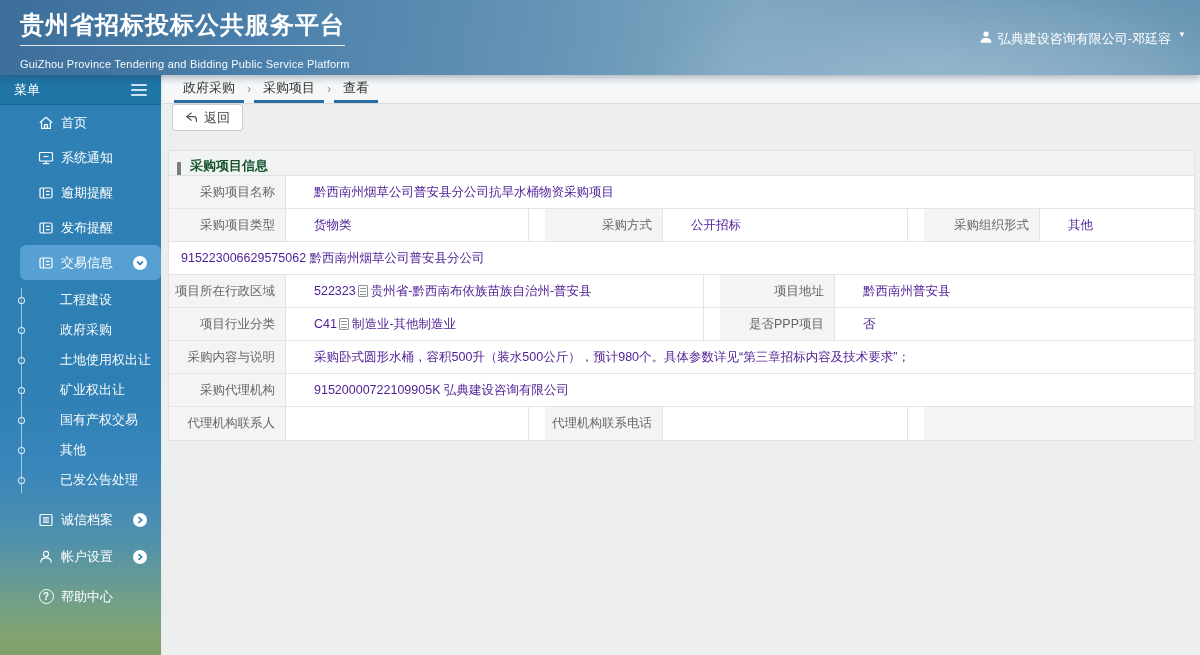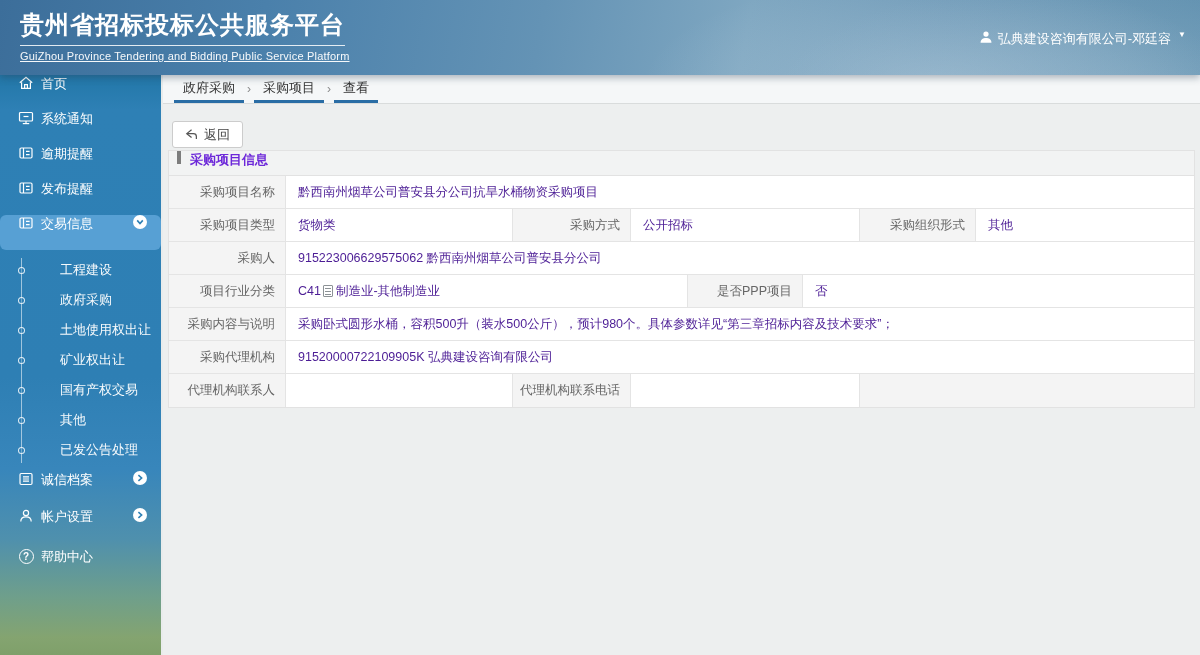--- a/index.html
+++ b/index.html
@@ -13,38 +13,38 @@
     background:
       radial-gradient(ellipse 420px 160px at 78% 115%, rgba(210,225,235,.35), transparent 70%),
       radial-gradient(ellipse 520px 180px at 95% 130%, rgba(160,190,210,.45), transparent 70%),
       linear-gradient(100deg, #3c6e9a 0%, #4a80ab 22%, #6493b5 45%, #7fa7c1 62%, #6f9ab8 78%, #5e8fae 100%);
     box-shadow:0 3px 7px rgba(40,60,80,.35);
     color:#fff;
   }
   .brand { position:absolute; left:20px; top:9px; }
   .brand-title { font-size:24px; font-weight:bold; letter-spacing:1px; padding-bottom:4px;
     border-bottom:1px solid rgba(255,255,255,.85); display:inline-block; }
-  .brand-sub { font-size:11px; margin-top:4px; color:rgba(255,255,255,.95); letter-spacing:.2px;text-decoration:underline; }
+  .brand-sub { font-size:11px; margin-top:12px; color:rgba(255,255,255,.95); letter-spacing:.2px; }
   .user-menu { position:absolute; right:14px; top:30px; display:flex; align-items:flex-start; gap:5px;
     font-size:13px; cursor:pointer; }
   .caret { font-size:8px; margin-left:2px; }
 
   
   .body { position:absolute; top:75px; left:0; right:0; bottom:0; display:flex; }
 
   
   .sidebar {
     width:163px; flex:0 0 163px; color:#fff; border-right:2px solid #e9ecec;
     background:linear-gradient(180deg,#2277a8 0%, #2e80b5 6%, #2e7fb4 52%, #3886bb 68%,
       #4f90ad 80%, #6f9f8b 90%, #84a470 97%, #7fa06a 100%);
     display:flex; flex-direction:column; overflow:hidden;
   }
   .menu-header { height:30px; background:#1f75a5; border-bottom:1px solid rgba(0,0,0,.12);
     display:flex; align-items:center; justify-content:space-between; padding:0 14px 0 14px; font-size:13px; }
-  .side-item { height:35px; display:flex; align-items:flex-start; padding:0 14px 0 18px; font-size:13px; cursor:pointer; }
+  .side-item { height:35px; display:flex; align-items:center; padding:0 14px 0 18px; font-size:13px; cursor:pointer;margin-left:20px; }
   .side-item .ico { width:16px; height:16px; margin-right:7px; display:flex; align-items:center; justify-content:center; }
   .side-item.active { background:#57a0d4;border-radius:6px; }
   .chev { width:14px; height:14px; background:#fff; border-radius:50%; margin-left:auto;
     display:flex; align-items:center; justify-content:center; color:#2e80b5; }
   .submenu { position:relative; padding:5px 0 6px 0; }
   .submenu::before { content:""; position:absolute; left:21px; top:8px; bottom:8px; width:1px;
     background:rgba(255,255,255,.55); }
   .sub-item { position:relative; height:30px; line-height:30px; padding-left:60px; font-size:13px;
     color:rgba(255,255,255,.96); cursor:pointer; white-space:nowrap; }
   .sub-item::before { content:""; position:absolute; left:18px; top:12px; width:5px; height:5px;
@@ -52,31 +52,31 @@
   .icon-help { width:15px; height:15px; border:1.3px solid #fff; border-radius:50%;
     display:flex; align-items:center; justify-content:center; font-size:10px; font-weight:bold; }
 
   
   .main { flex:1; display:flex; flex-direction:column; background:#edefef; min-width:0; }
   .breadcrumb-bar { height:29px; background:#f5f7f8; border-bottom:1px solid #d9dcdc;
     display:flex; align-items:stretch; padding-left:11px; font-size:13px; color:#333; }
   .crumb { display:flex; align-items:center; padding:0 9px; border-bottom:3px solid #2a6da5;
     cursor:pointer; }
   .crumb-sep { display:flex; align-items:center; padding:0 3px; color:#8a8a8a; font-size:12px; }
-  .toolbar { height:44px; display:flex; align-items:flex-end; padding-left:9px; }
+  .toolbar { height:44px; display:flex; align-items:flex-start; padding-left:9px; }
   .back-btn { height:27px; background:#fff; border:1px solid #ccc; border-radius:3px;
     display:inline-flex; align-items:center; gap:5px; padding:0 12px; font-size:13px; color:#444; cursor:pointer; }
 
   
   .panel { margin:2px 5px 0 5px; }
   .section-header { height:25px; background:#f2f3f3; border:1px solid #e2e2e2; border-bottom:none;
-    display:flex; align-items:flex-start; padding-left:8px; font-size:13px; font-weight:bold; color:#6d28d9; }
+    display:flex; align-items:flex-end; padding-left:8px; font-size:13px; font-weight:bold; color:#14532d; }
   .marker { width:4px; height:13px; background:#7d7d7d; margin-right:9px; }
   .grid { border:1px solid #e2e2e2; background:#fff; }
-  .row { display:flex; border-bottom:1px solid #e4e4e4; height:33px; }
+  .row { display:flex; border-bottom:1px solid #e4e4e4; height:33px;gap:16px; }
   .row:last-child { border-bottom:none; }
   .cell { display:flex; align-items:center; font-size:12.5px; border-right:1px solid #e4e4e4;
     white-space:nowrap; overflow:hidden; }
   .cell:last-child { border-right:none; }
   .lbl { background:#f4f4f4; color:#666; justify-content:flex-end; padding-right:10px; }
   .val { background:#fff; color:#4c1d95; padding-left:12px; }
   .filler { background:#f4f4f4; flex:1; }
   .w117{width:117px;flex:0 0 117px} .w227{width:227px;flex:0 0 227px}
   .w118{width:118px;flex:0 0 118px} .w229{width:229px;flex:0 0 229px}
   .w116{width:116px;flex:0 0 116px} .w402{width:402px;flex:0 0 402px}
@@ -105,20 +105,32 @@
           </svg>
       </span>
       <span>弘典建设咨询有限公司-邓廷容</span>
       <span class="caret">▼</span>
     </div>
   </div>
 
   <div class="body">
 
     <div class="sidebar">
+      <div class="menu-header">
+        <span>菜单</span>
+        <span>
+          <svg width="16" height="12" viewBox="0 0 16 12">
+              <g fill="#cfe2ef">
+                <rect y="0" width="16" height="2" rx="1"></rect>
+                <rect y="5" width="16" height="2" rx="1"></rect>
+                <rect y="10" width="16" height="2" rx="1"></rect>
+              </g>
+            </svg>
+        </span>
+      </div>
 
       <div class="side-item">
         <span class="ico">
           <svg width="16" height="16" viewBox="0 0 16 16" fill="none" stroke="#fff" stroke-width="1.2">
               <path d="M1.8 7.8 8 2.2l6.2 5.6"></path>
               <path d="M3.6 7.2V13.4h8.8V7.2"></path>
               <path d="M6.6 13.4V9.6h2.8v3.8"></path>
             </svg>
         </span>
         <span>首页</span>
@@ -258,24 +270,33 @@
           <div class="row">
             <div class="cell lbl w117">采购项目类型</div>
             <div class="cell val w227">货物类</div>
             <div class="cell lbl w118">采购方式</div>
             <div class="cell val w229">公开招标</div>
             <div class="cell lbl w116">采购组织形式</div>
             <div class="cell val fx">其他</div>
           </div>
 
           <div class="row">
-            <div class="cell lbl w117">采购人</div>
             <div class="cell val fx">915223006629575062 黔西南州烟草公司普安县分公司</div>
           </div>
 
+          <div class="row">
+            <div class="cell lbl w117">项目所在行政区域</div>
+            <div class="cell val w402">
+              <span>522323</span>
+              <span class="doc-ico"></span>
+              <span>贵州省-黔西南布依族苗族自治州-普安县</span>
+            </div>
+            <div class="cell lbl w115">项目地址</div>
+            <div class="cell val fx">黔西南州普安县</div>
+          </div>
 
           <div class="row">
             <div class="cell lbl w117">项目行业分类</div>
             <div class="cell val w402">
               <span>C41</span>
               <span class="doc-ico"></span>
               <span>制造业-其他制造业</span>
             </div>
             <div class="cell lbl w115">是否PPP项目</div>
             <div class="cell val fx">否</div>

